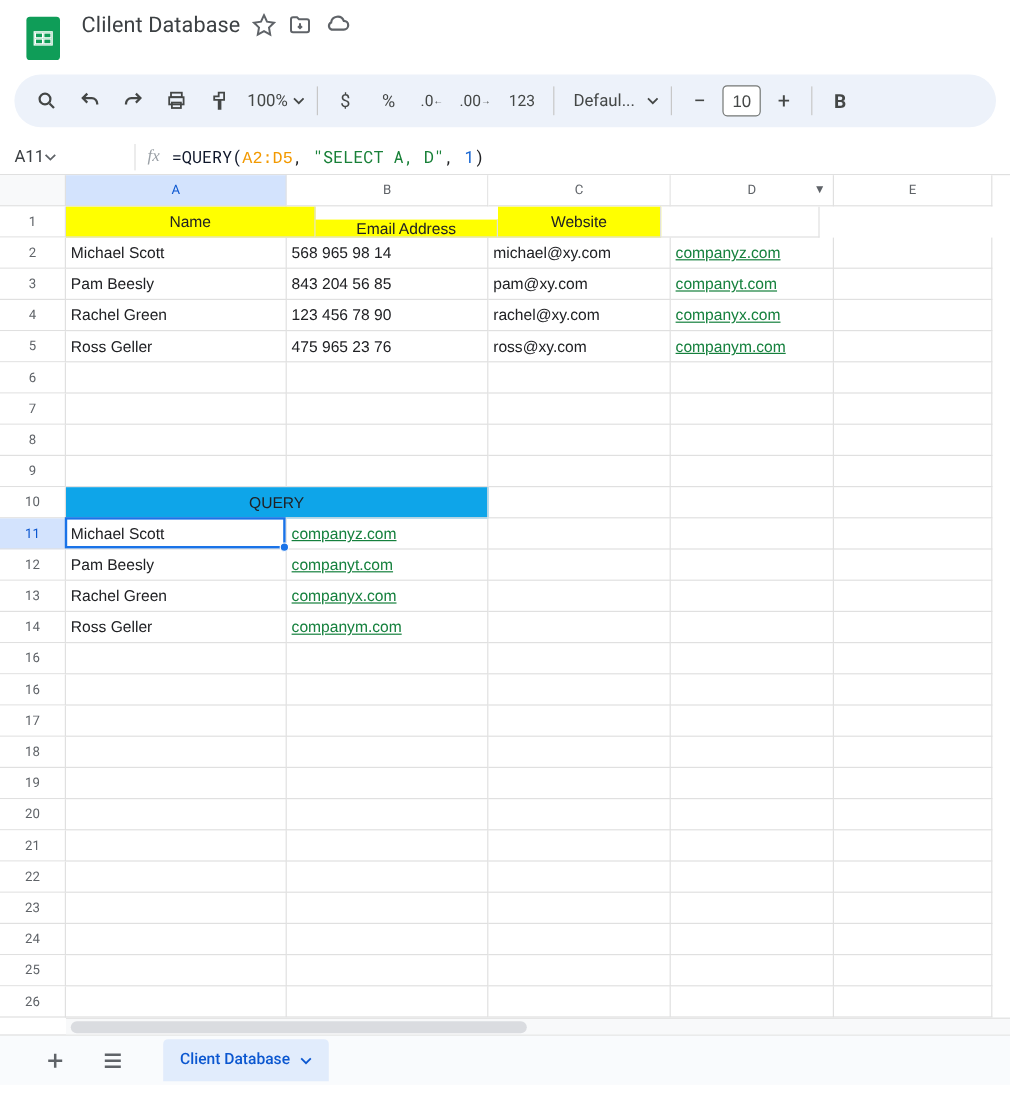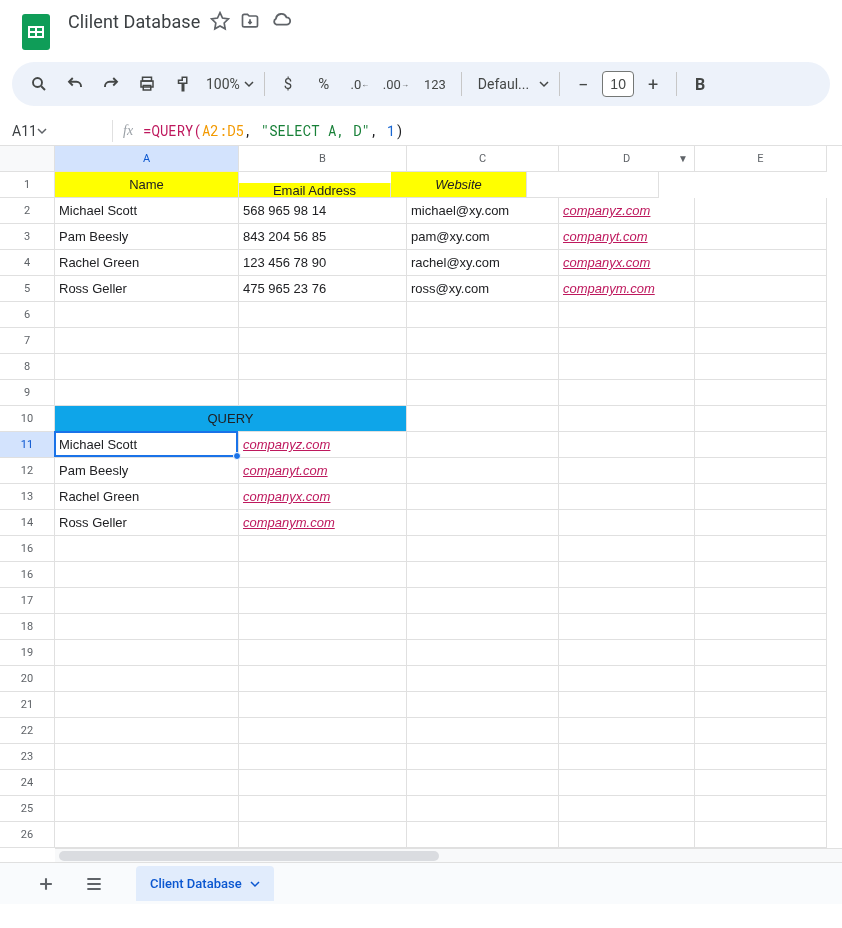--- a/index.html
+++ b/index.html
@@ -25,42 +25,42 @@
     .tb-text { font-size: 14px; color: #444746; padding: 0 4px; cursor: pointer; display:flex; align-items:center; gap:4px;}
     .tb-font { font-size: 14px; color: #444746; padding: 0 6px; max-width: 70px; overflow: hidden; text-overflow: ellipsis; white-space: nowrap; }
     .fontsize-box { display:flex; align-items:center; gap:2px;}
     .fontsize-input { width: 32px; height: 26px; border: 1px solid #747775; border-radius: 4px; text-align: center; font-size: 14px; color:#444746;}
     
     .namebox-row { display: flex; align-items: center; border-bottom: 1px solid #e0e0e0; height: 30px; margin-top: 10px; }
     .namebox { width: 112px; padding-left: 12px; font-size: 14px; color: #3c4043; display:flex; align-items:center; padding-right:10px;}
     .namebox-sep { width:1px; height:22px; background:#e0e0e0;}
     .fx-label { font-style: italic; color: #9aa0a6; font-size: 14px; padding: 0 10px; font-family: serif;}
     .formula-bar { font-family: 'Roboto Mono', monospace; font-size: 14px; color: #202124; flex:1;}
-    .fm-fn { color: #be185d; }
+    .fm-fn { color: #0f172a; }
     .fm-paren { color:#202124;}
-    .fm-range { color: #f29900; }
+    .fm-range { color: #f29900; font-family: Liberation Mono, monospace; }
     .fm-str { color: #188038; }
     .fm-num { color: #1967d2; }
     
     .grid-area { display: flex; height: 690px; overflow: hidden; position: relative; }
     .corner { width: 55px; height: 26px; background: #f8f9fa; border-right: 1px solid #e0e0e0; border-bottom: 1px solid #e0e0e0; flex-shrink:0;}
     .col-headers { display: flex; height: 26px; background: #fff; }
     .col-h { border-right: 1px solid #e0e0e0; border-bottom: 1px solid #e0e0e0; display: flex; align-items: center; justify-content: center; font-size: 11px; color: #5f6368; background:#fff; position:relative;}
     .col-h.selected { background: #d3e3fd; color:#0b57d0;}
     .col-A { width: 184px; } .col-B { width: 168px; } .col-C { width: 152px; } .col-D { width: 136px; } .col-E { width: 132px; }
     .dropdown-arrow{position:absolute; right:6px; color:#5f6368; font-size:10px;}
     .row-headers { width:55px; flex-shrink:0;}
     .row-h { height: 26px; border-right: 1px solid #e0e0e0; border-bottom: 1px solid #e0e0e0; display: flex; align-items: center; justify-content: center; font-size: 11px; color: #5f6368; background:#fff;}
     .row-h.selected { background:#d3e3fd; color:#0b57d0;}
     
     .cells { position: relative; flex:1;}
     .cell-row { display:flex; height:26px;}
     .cell { border-right:1px solid #e0e0e0; border-bottom:1px solid #e0e0e0; padding: 0 4px; font-size: 13px; display:flex; align-items:center; overflow:hidden; white-space:nowrap; font-family: Arial, sans-serif;}
     .hdr { background: #ffff00; justify-content: center; font-family: Arial;}
-    .link { color: #be185d; text-decoration: underline; cursor: pointer; font-style: italic; }
+    .link { color: #15803d; text-decoration: underline; cursor: pointer; }
     .query-hdr { background:#0ea5e9; justify-content:center; }
     
     .active-cell { position:absolute; border: 2px solid #1a73e8; pointer-events:none; }
     .active-handle { position:absolute; width:8px; height:8px; background:#1a73e8; border-radius:50%; border:1px solid white;}
     
     .hscroll { position:absolute; bottom:0; left:55px; right:0; height:14px; background:#f8f9fa; border-top:1px solid #e0e0e0;}
     .hscroll-thumb{position:absolute; left:4px; top:2px; width:380px; height:10px; background:#dadce0; border-radius:5px;}
     
     .sheet-tabs { display:flex; align-items:center; height:42px; border-top:1px solid #e0e0e0; padding: 0 30px; gap:16px; background:#f9fbfd;}
     .sheet-btn { color:#5f6368; cursor:pointer; display:flex; align-items:center; padding:6px;}
@@ -215,23 +215,23 @@
         <div class="row-h">20</div>
         <div class="row-h">21</div>
         <div class="row-h">22</div>
         <div class="row-h">23</div>
         <div class="row-h">24</div>
         <div class="row-h">25</div>
         <div class="row-h">26</div>
       </div>
     <div class="cells" id="cells">
       <div class="cell-row">
-          <div class="cell col-A hdr" style="width: 184px;">Name</div>
+          <div class="cell col-A hdr" style="width: 208px;">Name</div>
           <div class="cell col-C hdr" style="width: 152px; margin-top: 11px;">Email Address</div>
-          <div class="cell col-D hdr" style="width: 136px; font-style: italic;">Website</div>
+          <div class="cell col-D hdr" style="width: 136px;">Website</div>
           <div class="cell col-E" style="width: 132px;"></div>
         </div>
         <div class="cell-row">
           <div class="cell col-A" style="width: 184px;">Michael Scott</div>
           <div class="cell col-B" style="width: 168px;">568 965 98 14</div>
           <div class="cell col-C" style="width: 152px;">michael@xy.com</div>
           <div class="cell col-D" style="width: 136px;">
             <span class="link">companyz.com</span>
           </div>
           <div class="cell col-E" style="width: 132px;"></div>

